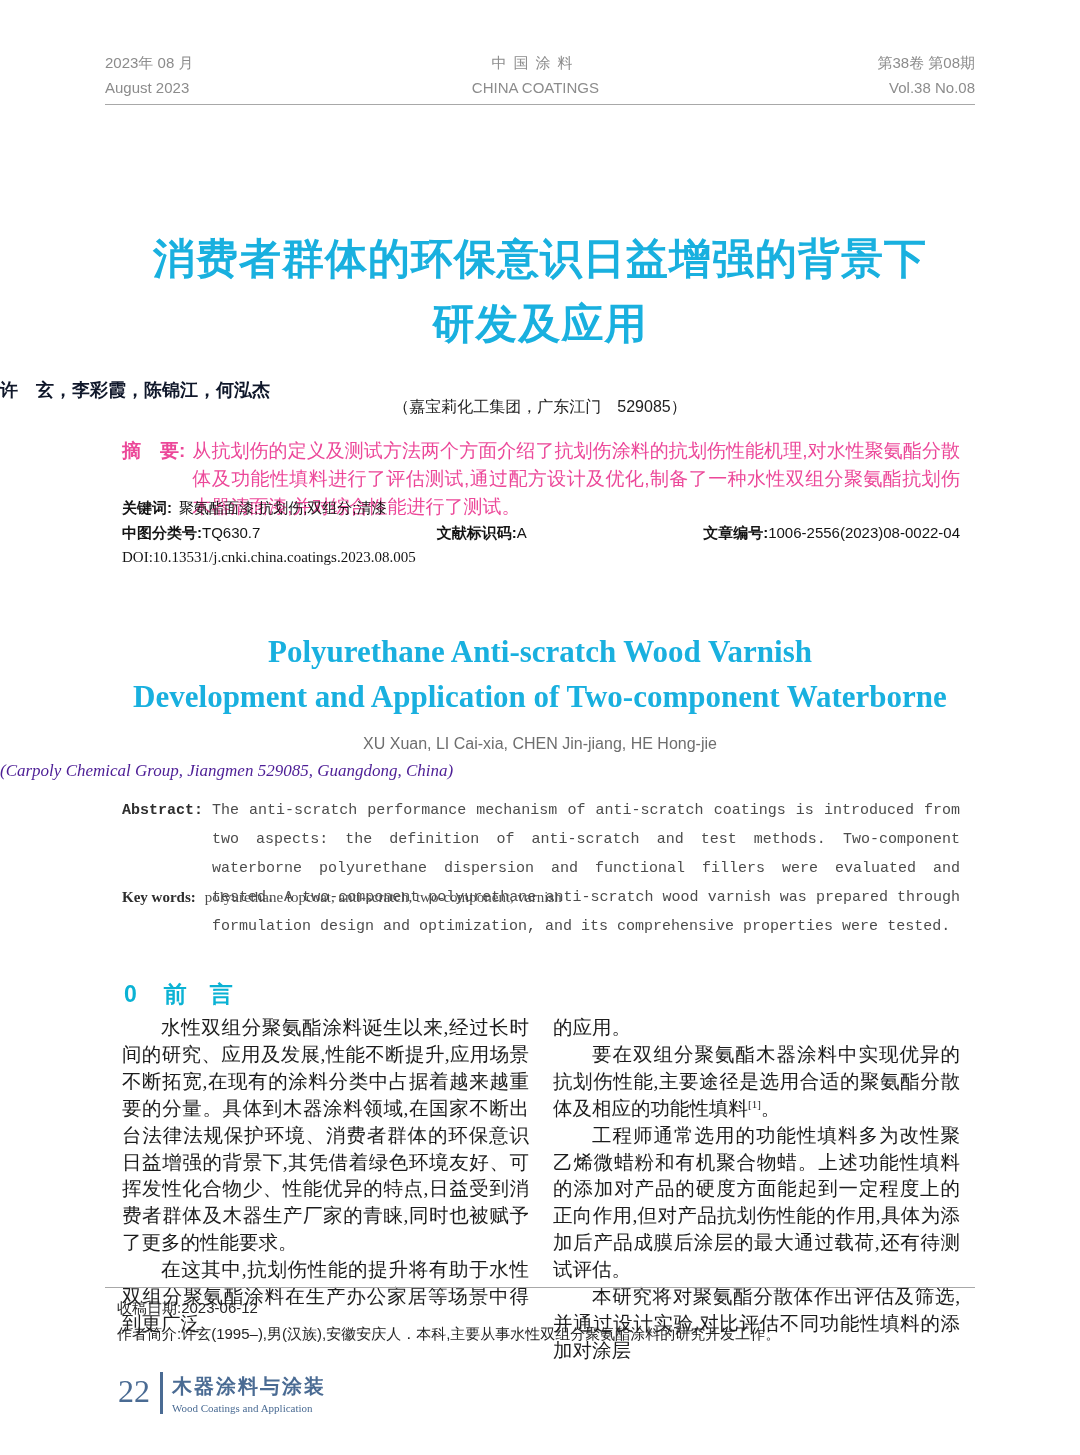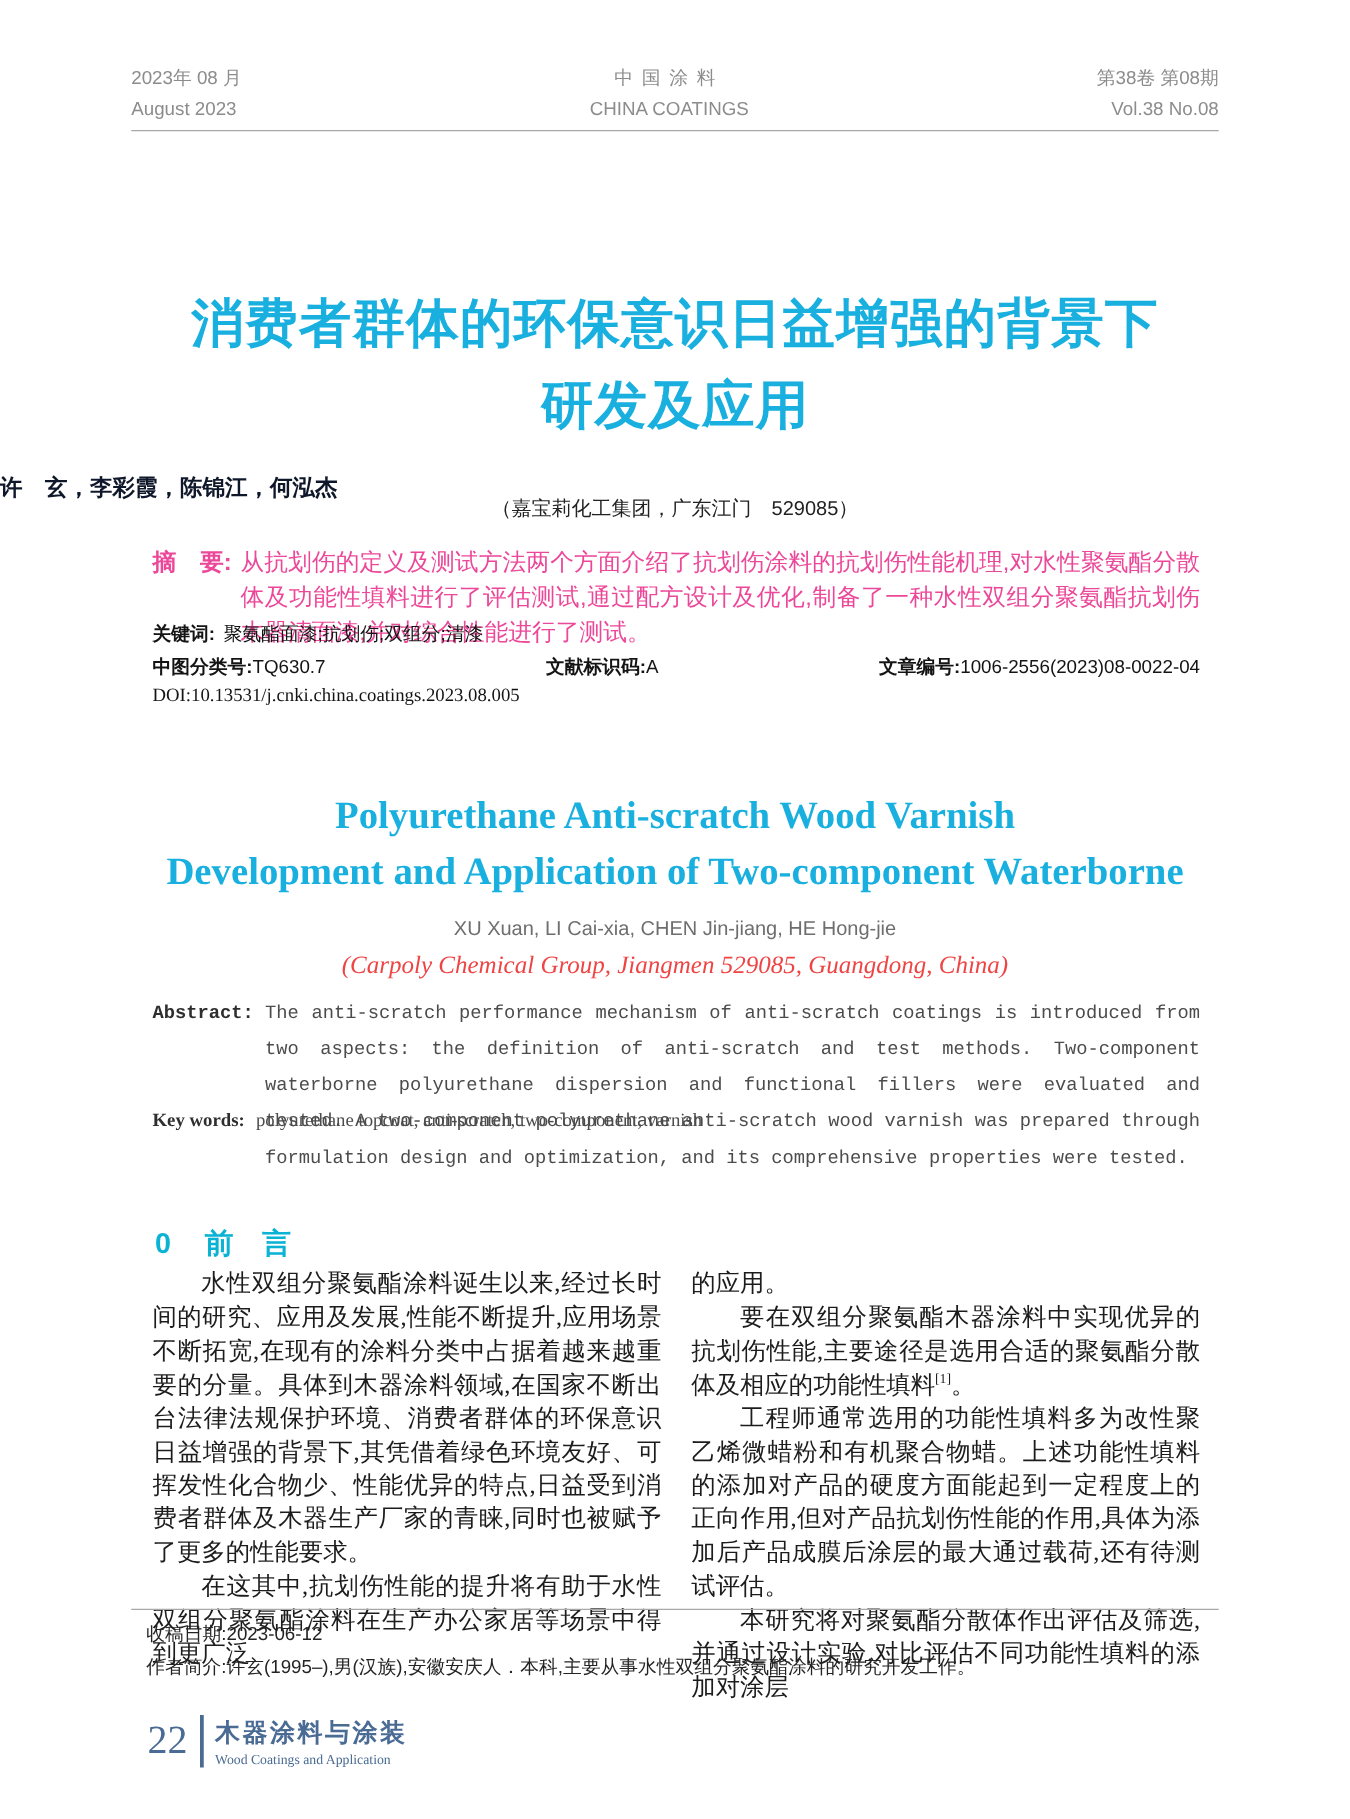--- a/index.html
+++ b/index.html
@@ -61,23 +61,23 @@
   .title-en {
     position:absolute; top:629px; left:0; width:100%; text-align:center;
     font-family:"Liberation Serif", serif; font-weight:bold;
     font-size:31px; line-height:45px; color:var(--accent,#19b0df);
   }
   .authors-en {
     position:absolute; top:735px; width:100%; text-align:center;
     font-size:16px; color:#6e6e6e;
   }
   .affiliation-en {
-    position:absolute; top:761px; width:100%; text-align:center;
+    position:absolute; top:761px; width:100%; 
     font-family:"Liberation Serif", serif; font-style:italic;
-    font-size:20px; color:#ef4444;
+    font-size:17px; color:#4c1d95;
   }
   .abstract-en {
     position:absolute; top:796px; left:122px; width:838px;
     font-family:Liberation Mono, monospace; font-size:15px; line-height:29px; color:#4c4c4c;
   }
   .abstract-en .label, .keywords-en .label { color:#2e2e2e; margin-right:9px; }
   .keywords-en {
     position:absolute; top:889px; left:122px; width:838px;
     font-family:"Liberation Serif", serif; font-size:15px; color:#4c4c4c;
   }

